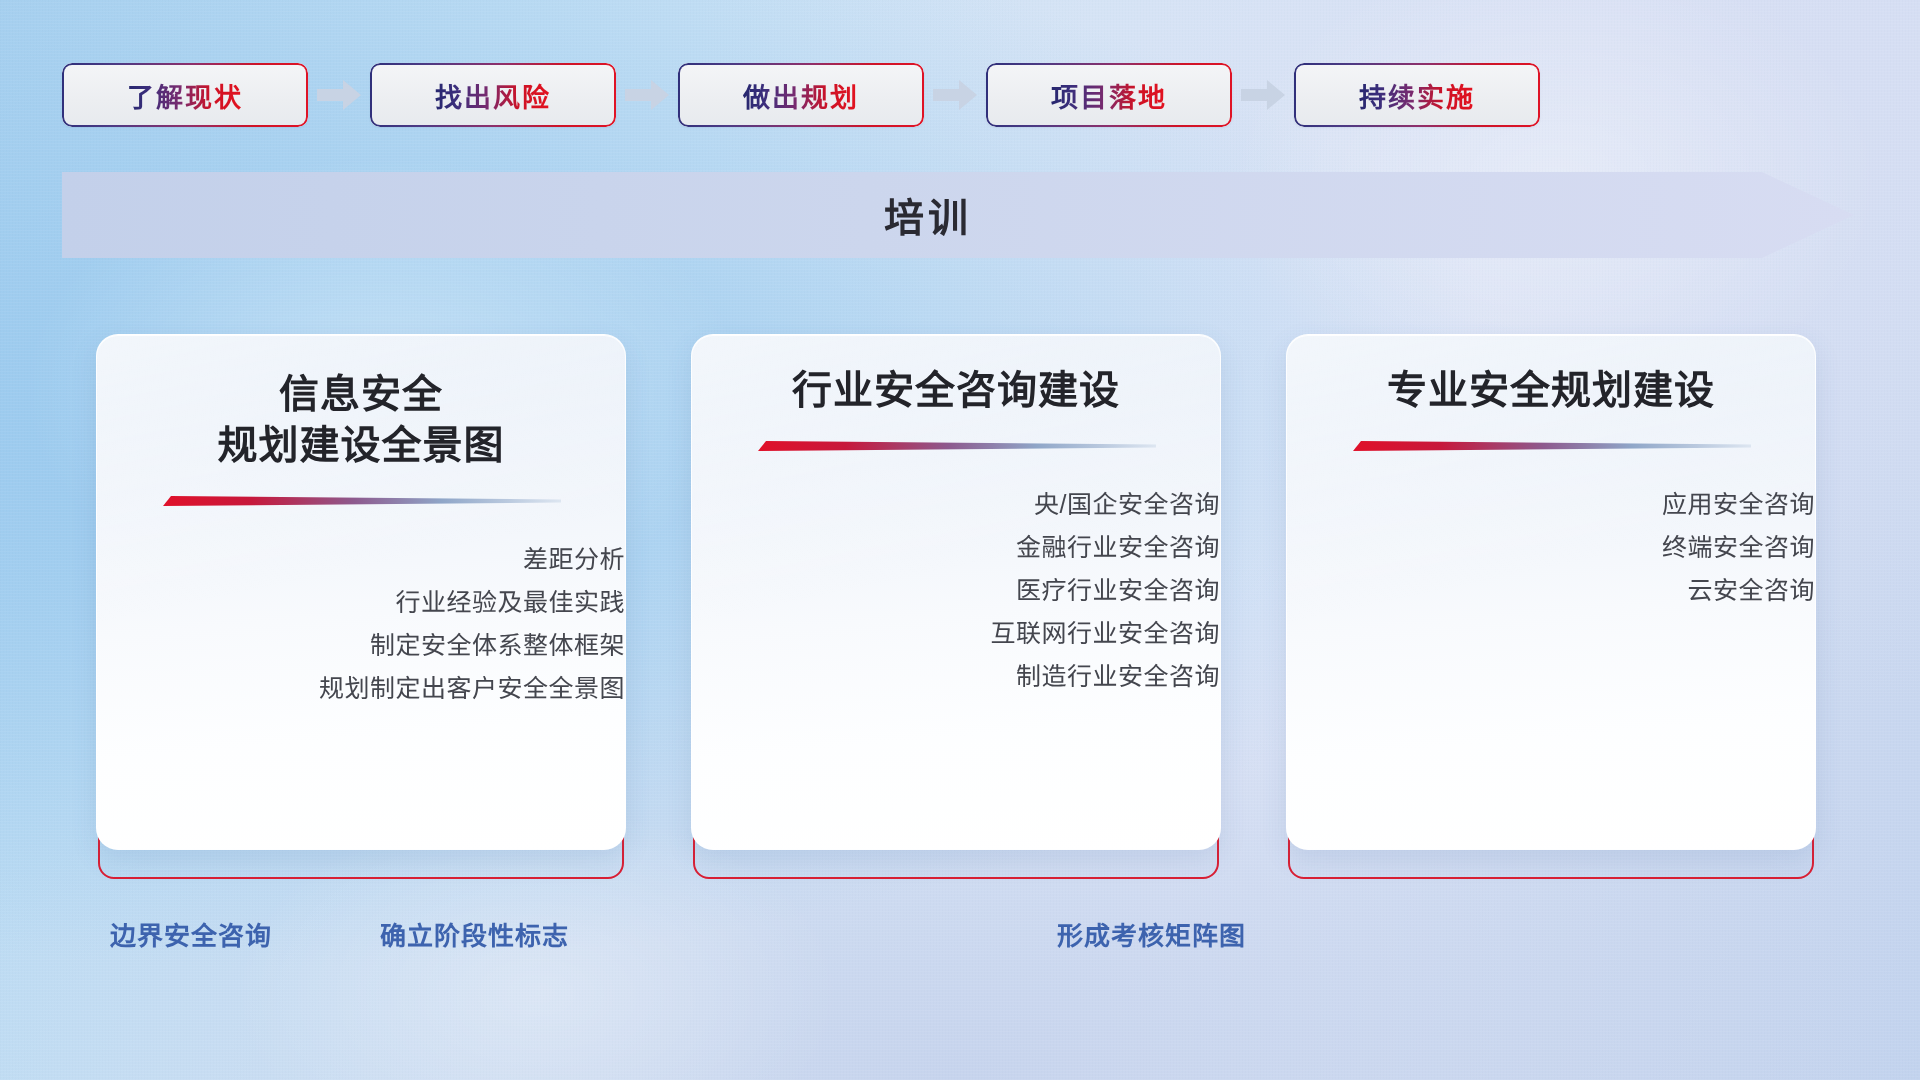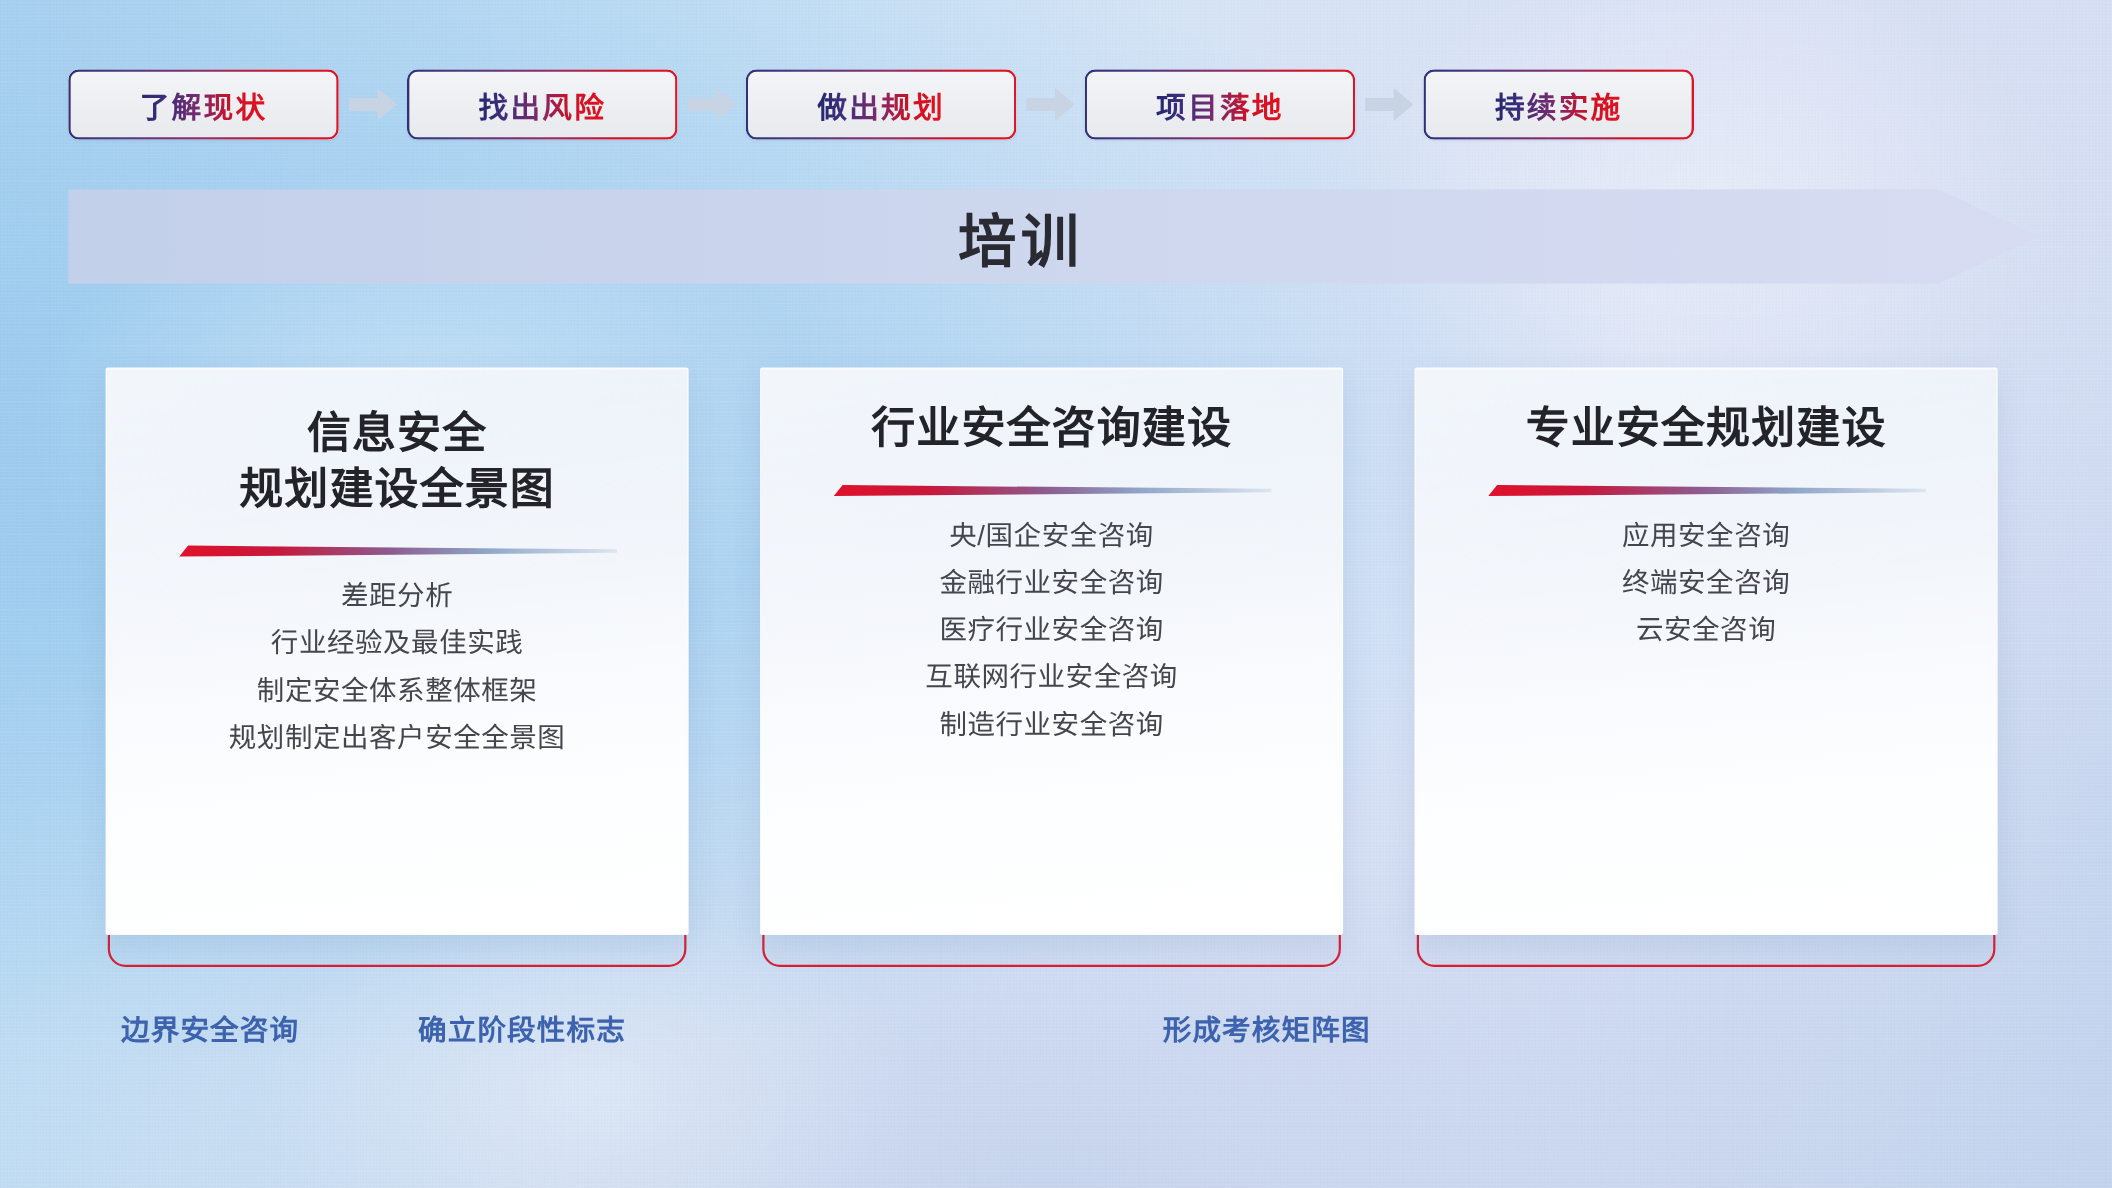--- a/index.html
+++ b/index.html
@@ -76,60 +76,60 @@
   .step-arrow svg{ display:block; }
 
   
   .banner{
     position:absolute; left:62px; top:172px; width:1792px; height:86px;
   }
   .banner svg{ position:absolute; inset:0; width:100%; height:100%; display:block; }
   .banner-label{
     position:absolute; inset:0;
     display:flex; align-items:center; justify-content:center;
-    font-size:53px; font-weight:700; color:#2a2a32; letter-spacing:4px;
+    font-size:40px; font-weight:700; color:#2a2a32; letter-spacing:4px;
     padding-right:60px;
   }
 
   
   .cards{
     position:absolute; left:96px; top:334px; width:1720px; height:545px;
     display:flex; justify-content:space-between;
   }
   .card-wrap{ position:relative; width:530px; height:545px; }
 
   
   .card-frame{
     position:absolute; left:2px; top:26px; right:2px; bottom:0;
     border:2px solid #d91f34; border-radius:16px;
     background:transparent;
   }
   .card{
     position:absolute; left:0; top:0; width:530px; height:516px;
-    border-radius:2px;
+    border-radius:22px;
     background:
       linear-gradient(168deg, rgba(255,255,255,0.55) 0%, rgba(255,255,255,0.18) 28%, rgba(255,255,255,0) 46%),
       linear-gradient(175deg, #e3ecf7 0%, #eef3fa 26%, #f8fafd 54%, #fdfeff 76%, #ffffff 100%);
     border:1px solid rgba(255,255,255,0.85);
     box-shadow:0 10px 26px rgba(70,110,165,0.13), inset 0 1px 0 rgba(255,255,255,0.9);
     overflow:hidden;
     display:flex; flex-direction:column; align-items:center;
   }
   .card-title{
     margin-top:30px;
     font-size:40px; font-weight:700; color:#23242a;
     text-align:center; line-height:1.28; letter-spacing:1px;
     white-space:pre-line;
   }
   .card-title.two-line{ margin-top:34px; }
 
   .card-rule{ width:400px; height:16px; margin-top:22px; }
   .card-rule svg{ display:block; width:100%; height:100%; }
 
-  .card-list{ margin-top:12px; width:100%; list-style:none; text-align:center; }
+  .card-list{ margin-top:29px; width:100%; list-style:none; text-align:right; }
   .card-list li{
     font-size:25px; color:#44464e; line-height:1; padding:9px 0; letter-spacing:0.5px;
   }
 
   
   .footers{ position:absolute; left:0; top:915px; width:1920px; height:44px; }
   .footer-item{
     position:absolute; top:0;
     font-size:26px; font-weight:700; color:#3d63ae; letter-spacing:1px;
     white-space:nowrap;

